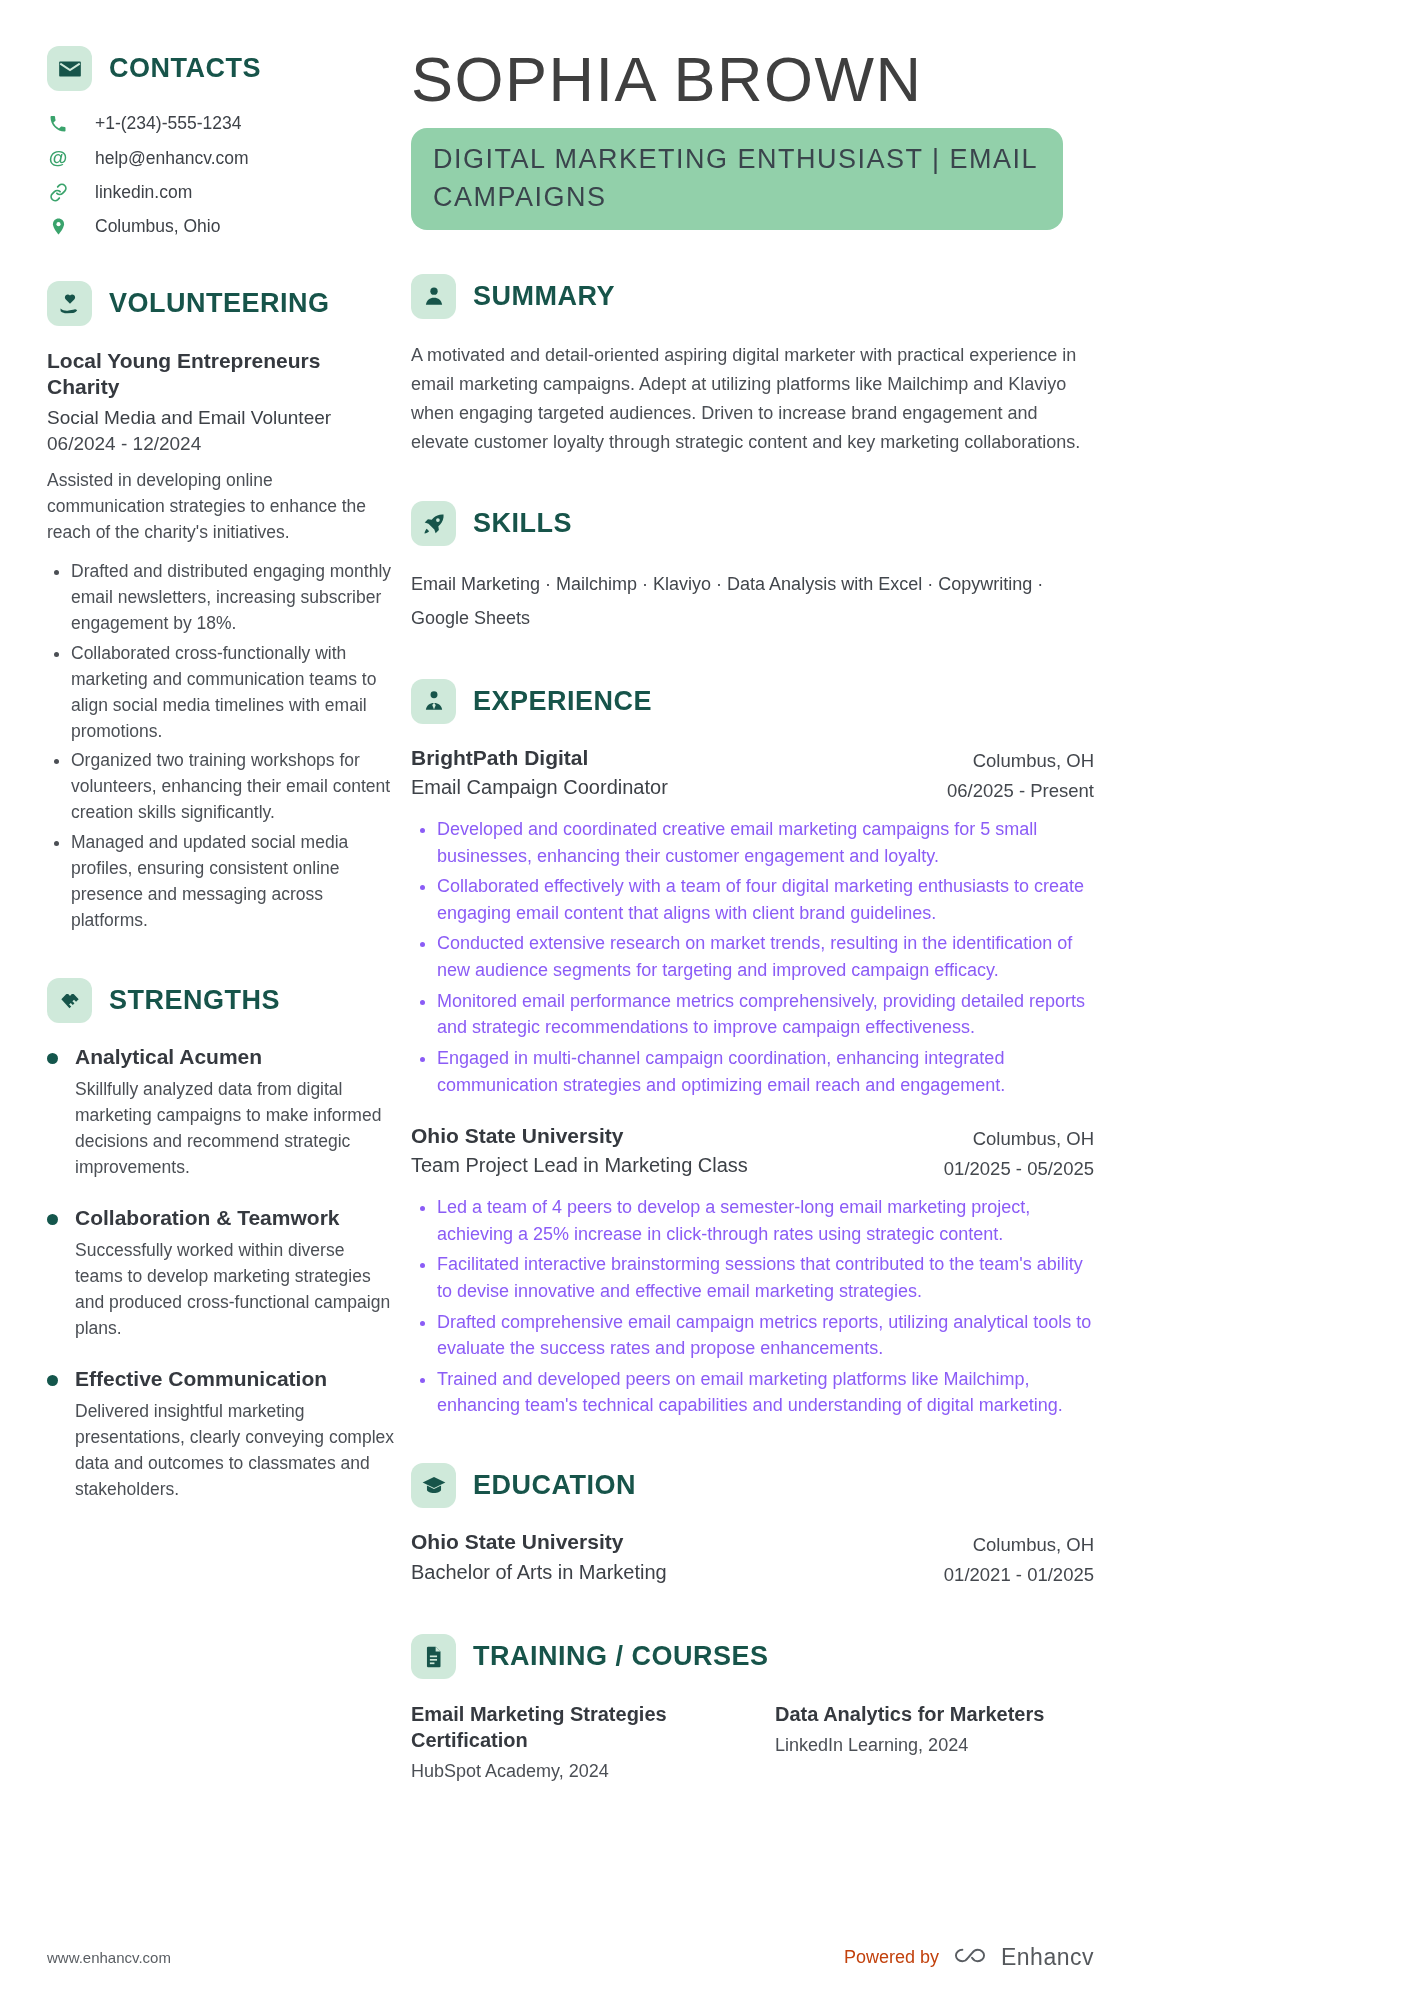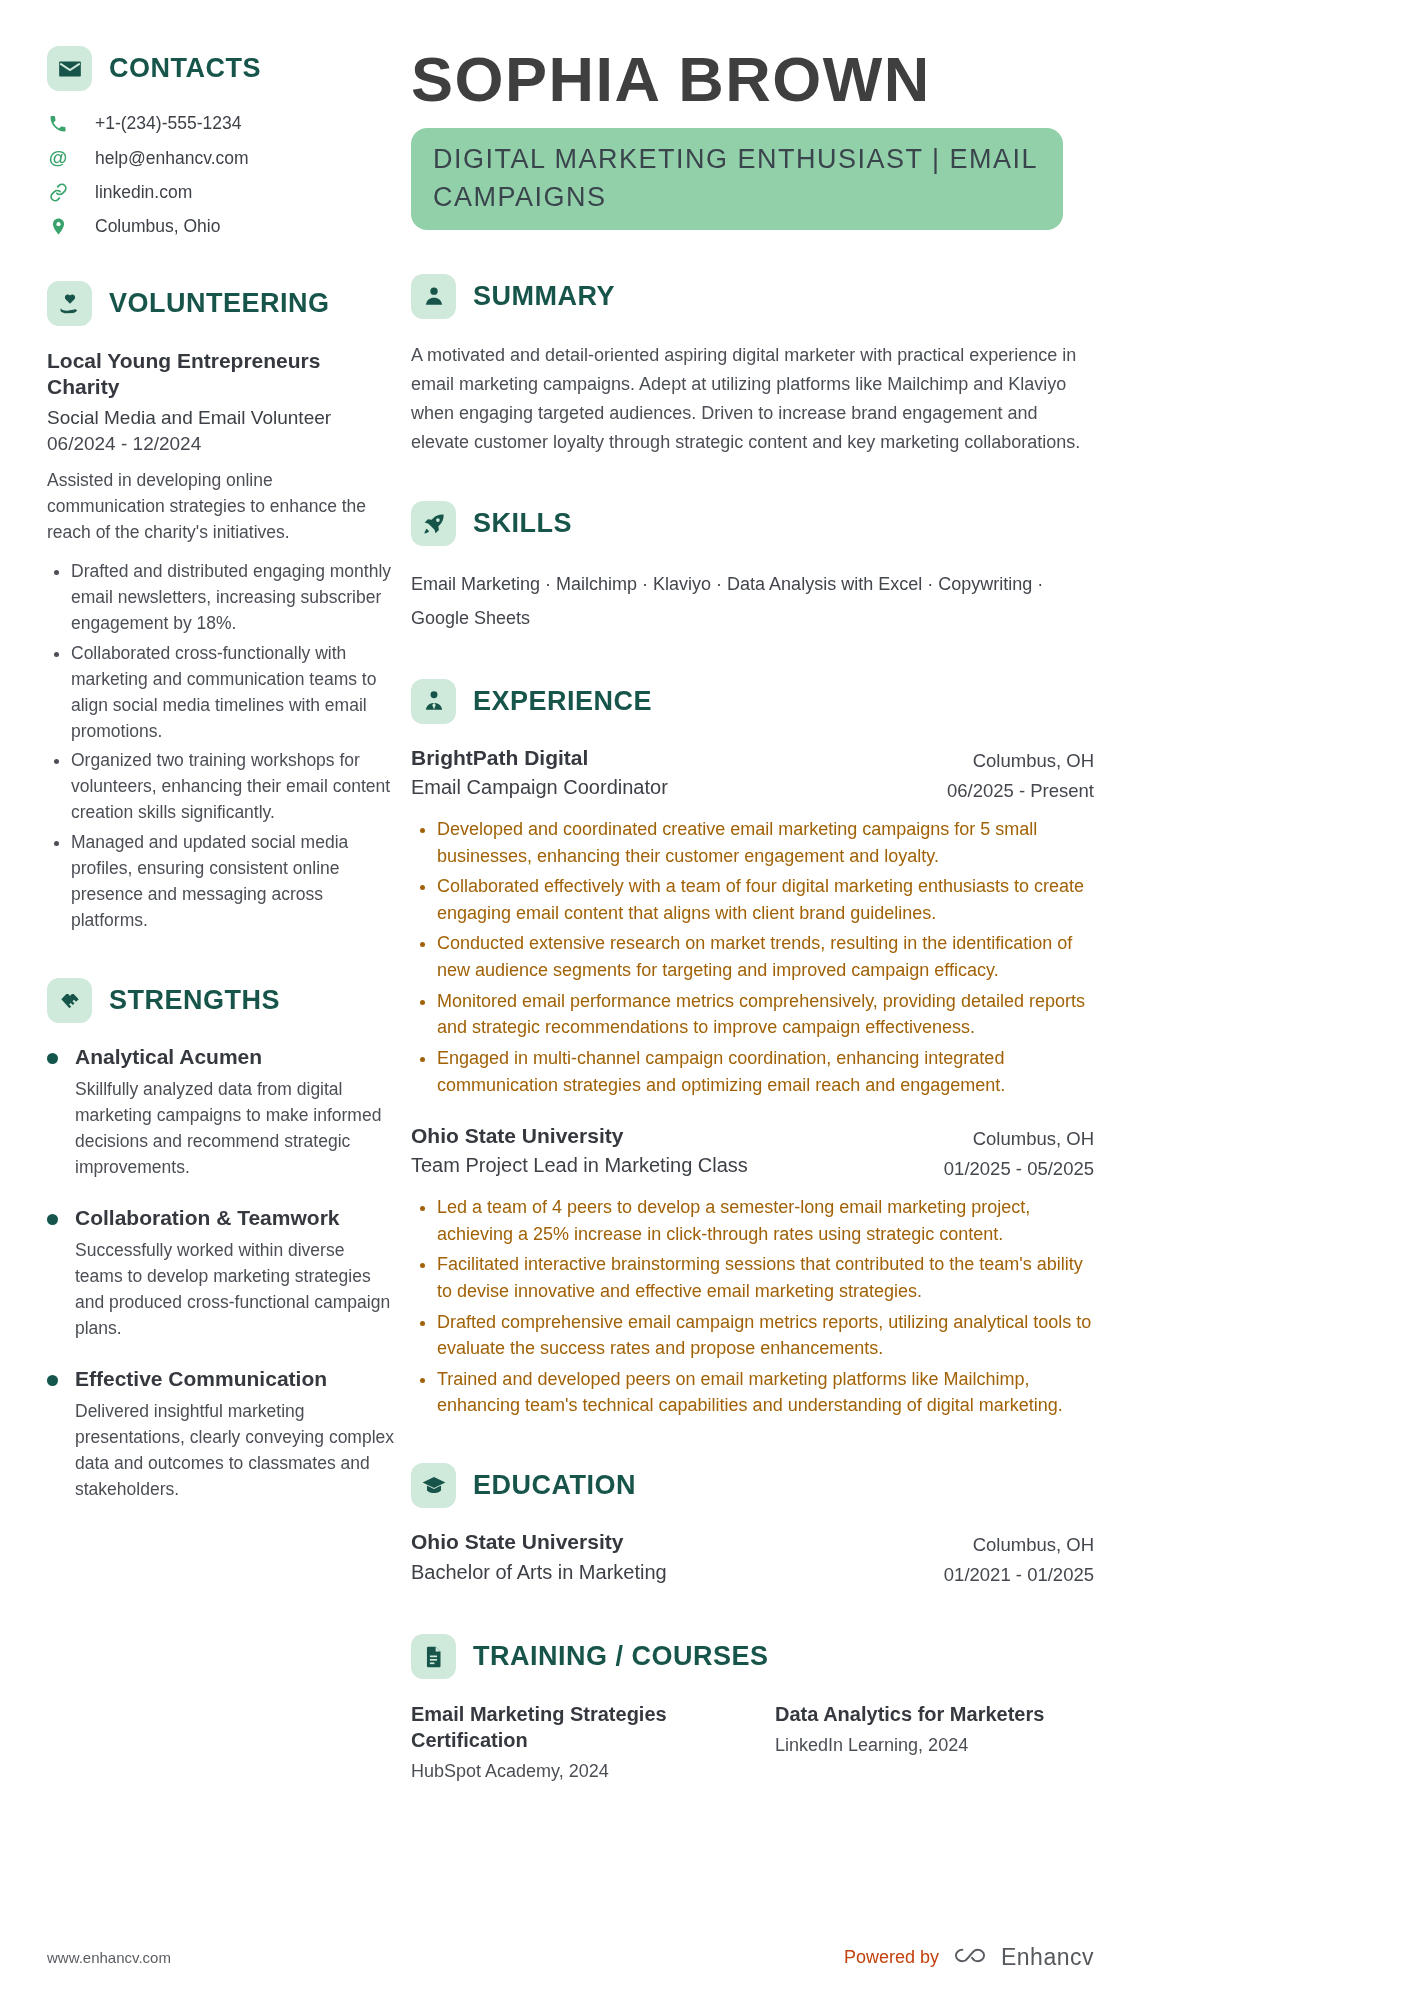--- a/index.html
+++ b/index.html
@@ -39,39 +39,39 @@
   .side-bullets li { font-size:17.5px; color:#4b4f55; line-height:1.48; margin-bottom:4px; }
 
   .strength { display:flex; gap:17px; margin-bottom:25px; }
   .strength .dot { width:11px; height:11px; flex:0 0 11px; border-radius:50%; background:#14564c; margin-top:8px; }
   .strength h4 { font-size:21px; font-weight:700; color:#35393f; margin-bottom:7px; }
   .strength p  { font-size:17.5px; color:#4b4f55; line-height:1.5; }
 
   
   .main { flex:1; min-width:0; }
   .name {
-    font-size:63px; font-weight:700; color:#3f3f3f;
+    font-size:63px; font-weight:400; color:#3f3f3f;
     letter-spacing:1.5px; line-height:1.05; margin-bottom:16px;
   }
   .title-pill {
     width:652px; background:#92d0aa; color:#3a444c;
     border-radius:16px; padding:13px 22px;
     font-size:27px; font-weight:500; letter-spacing:1.5px; line-height:1.4;
   }
   .main section { margin-top:44px; }
   .summary-text { font-size:18px; color:#4b4f55; line-height:1.62; }
   .skills-text  { font-size:18px; color:#42464c; line-height:1.85; }
 
   .job { margin-bottom:26px; }
   .job-head { display:flex; justify-content:space-between; align-items:flex-start; }
   .job-company { font-size:21px; font-weight:700; color:#35393f; margin-bottom:6px; }
   .job-role { font-size:20px; color:#3d4147; }
   .job-meta { text-align:right; font-size:18.5px; color:#43474d; line-height:1.62; white-space:nowrap; }
   .job-bullets { margin-top:10px; padding-left:26px; }
-  .job-bullets li { font-size:18px; color:#a16207; line-height:1.48; margin-bottom:4px; }
+  .job-bullets li { font-size:18px; color:#8b5cf6; line-height:1.48; margin-bottom:4px; }
 
   .edu-row { display:flex; justify-content:space-between; align-items:flex-start; }
   .edu-school { font-size:21px; font-weight:700; color:#35393f; margin-bottom:7px; }
   .edu-degree { font-size:20px; color:#3d4147; }
 
   .courses { display:grid; grid-template-columns:1fr 1fr; column-gap:45px; }
   .course h4 { font-size:20px; font-weight:700; color:#35393f; line-height:1.3; margin-bottom:8px; }
   .course .provider { font-size:18px; color:#4b4f55; }
 
   

